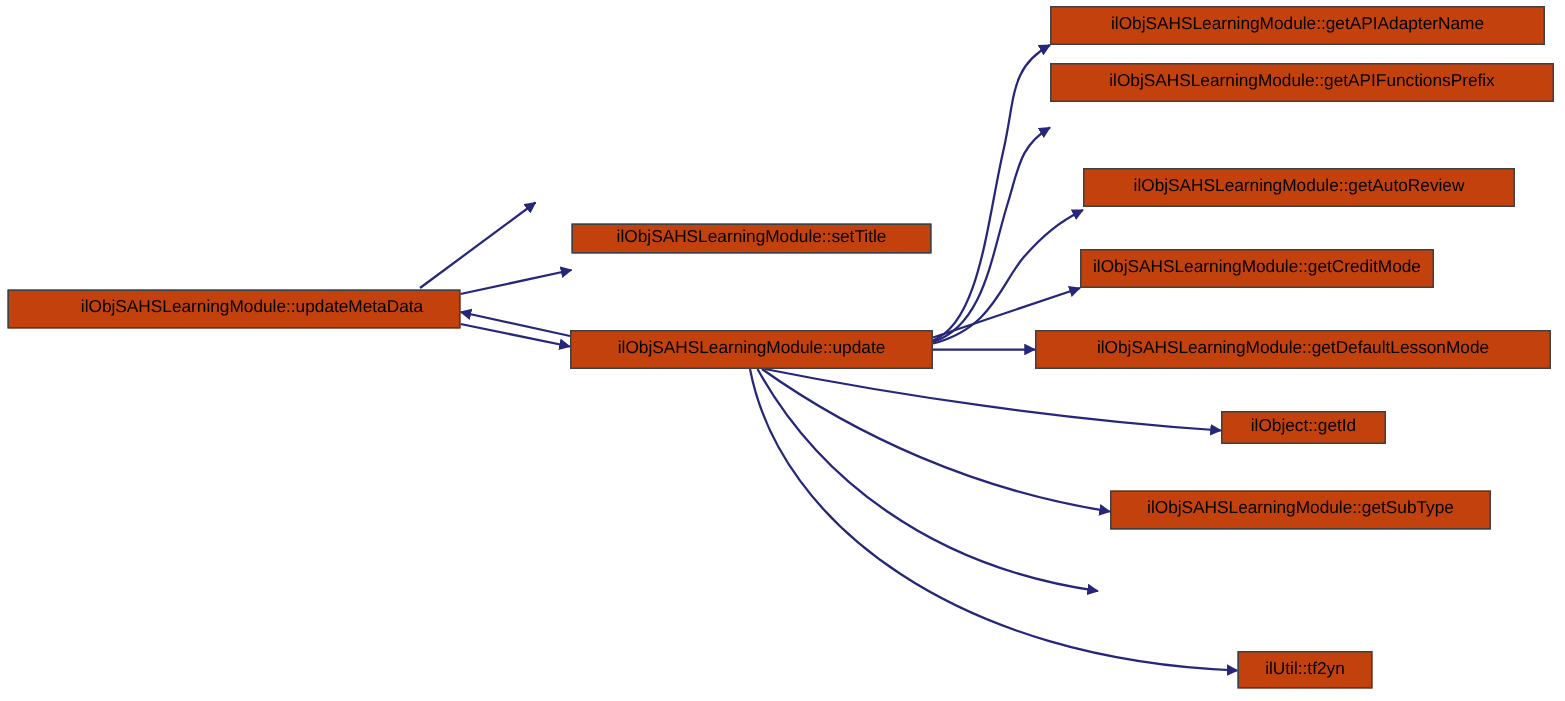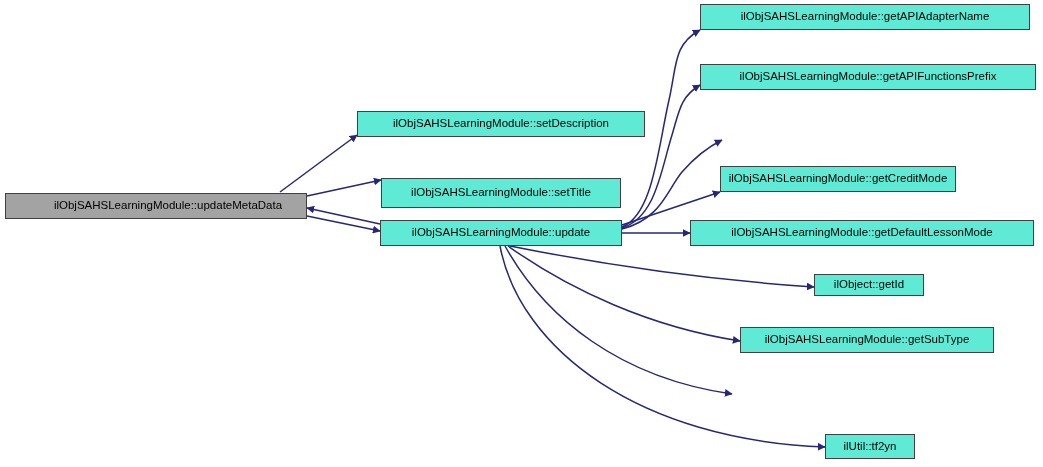--- a/index.html
+++ b/index.html
@@ -22,30 +22,30 @@
     width: 1043px;
     height: 467px;
     pointer-events: none;
   }
   .node {
     position: absolute;
     box-sizing: border-box;
     display: flex;
     align-items: center;
     justify-content: center;
-    background: #5eead4;
+    background: #c2410c;
     border: 1px solid #404040;
     color: #000000;
     font-size: 11.5px;
     line-height: 1;
     white-space: nowrap;
     letter-spacing: 0px;
   }
   .node.highlight {
-    background: #a3a3a3;
+    background: #c2410c;
     border-color: #404040;
     padding-left: 24px;
   }
   .node .label {
     display: block;
     padding: 0 7px;
   }
 </style>
 </head>
 <body>
@@ -86,40 +86,40 @@
       <path d="M 505 246 C 545 318 620 378 732 394"></path>
 
       <path d="M 500 246 C 520 350 640 440 825 447"></path>
     </g>
   </svg>
 
   <div class="node highlight" style="left:5px; top:193px; width:302px; height:26px;">
     <span class="label">ilObjSAHSLearningModule::updateMetaData</span>
   </div>
 
-  <div class="node" style="left:357px; top:111px; width:288px; height:26px;">
-    <span class="label">ilObjSAHSLearningModule::setDescription</span>
-  </div>
 
-  <div class="node" style="left:381px; top:178px; width:240px; height:30px;">
+  <div class="node" style="left:381px; top:149px; width:240px; height:20px;">
     <span class="label">ilObjSAHSLearningModule::setTitle</span>
   </div>
 
   <div class="node" style="left:380px; top:220px; width:242px; height:26px;">
     <span class="label">ilObjSAHSLearningModule::update</span>
   </div>
 
   <div class="node" style="left:700px; top:4px; width:330px; height:26px;">
     <span class="label">ilObjSAHSLearningModule::getAPIAdapterName</span>
   </div>
 
-  <div class="node" style="left:700px; top:64px; width:336px; height:26px;text-align:right;">
+  <div class="node" style="left:700px; top:42px; width:336px; height:26px;text-align:right;">
     <span class="label">ilObjSAHSLearningModule::getAPIFunctionsPrefix</span>
   </div>
 
+  <div class="node" style="left:722px; top:112px; width:288px; height:26px;">
+    <span class="label">ilObjSAHSLearningModule::getAutoReview</span>
+  </div>
 
   <div class="node" style="left:720px; top:166px; width:236px; height:26px;">
     <span class="label">ilObjSAHSLearningModule::getCreditMode</span>
   </div>
 
   <div class="node" style="left:690px; top:220px; width:344px; height:26px;">
     <span class="label">ilObjSAHSLearningModule::getDefaultLessonMode</span>
   </div>
 
   <div class="node" style="left:814px; top:274px; width:110px; height:22px;">

